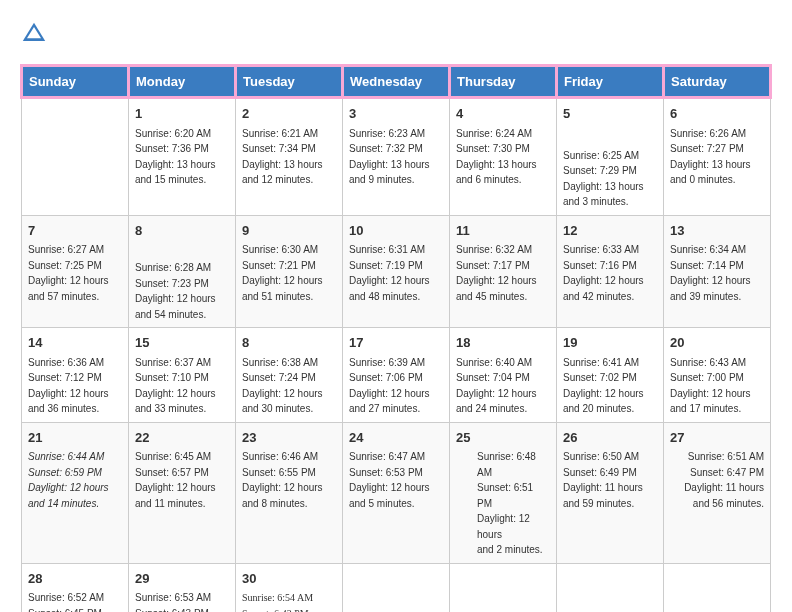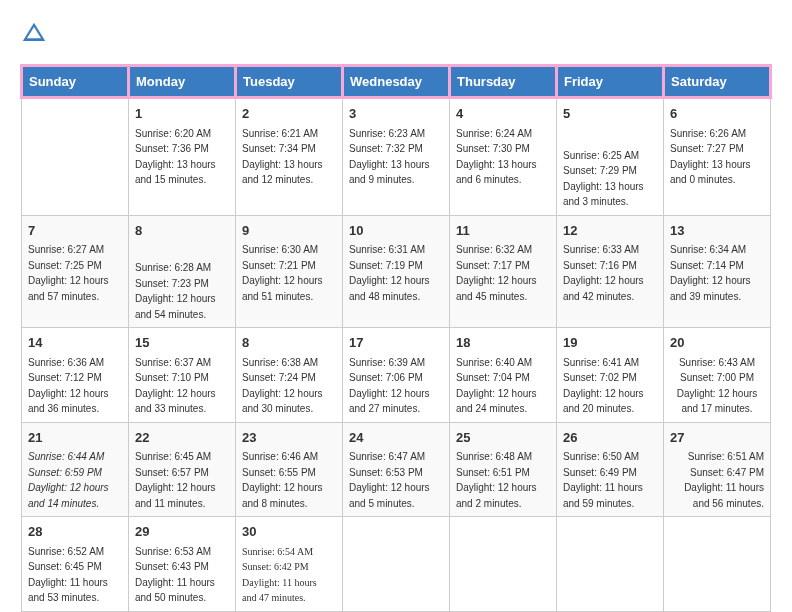--- a/index.html
+++ b/index.html
@@ -258,21 +258,21 @@
         </td>
         <td>
           <span class="day-number">19</span>
           <div class="cell-content" style="white-space: pre-line;">Sunrise: 6:41 AM
 Sunset: 7:02 PM
 Daylight: 12 hours
 and 20 minutes.</div>
         </td>
         <td>
           <span class="day-number">20</span>
-          <div class="cell-content" style="white-space: pre-line; text-align: center;">Sunrise: 6:43 AM
+          <div class="cell-content" style="white-space: pre-line;">Sunrise: 6:43 AM
 Sunset: 7:00 PM
 Daylight: 12 hours
 and 17 minutes.</div>
         </td>
       </tr>
       <tr>
         <td>
           <span class="day-number">21</span>
           <div class="cell-content" style="white-space: pre-line; font-style: italic;">Sunrise: 6:44 AM
 Sunset: 6:59 PM
@@ -295,21 +295,21 @@
         </td>
         <td>
           <span class="day-number">24</span>
           <div class="cell-content" style="white-space: pre-line;">Sunrise: 6:47 AM
 Sunset: 6:53 PM
 Daylight: 12 hours
 and 5 minutes.</div>
         </td>
         <td>
           <span class="day-number">25</span>
-          <div class="cell-content" style="white-space: pre-line;">Sunrise: 6:48 AM
+          <div class="cell-content" style="white-space: pre-line; margin-left: 21px;">Sunrise: 6:48 AM
 Sunset: 6:51 PM
 Daylight: 12 hours
 and 2 minutes.</div>
         </td>
         <td>
           <span class="day-number">26</span>
           <div class="cell-content" style="white-space: pre-line;">Sunrise: 6:50 AM
 Sunset: 6:49 PM
 Daylight: 11 hours
 and 59 minutes.</div>

